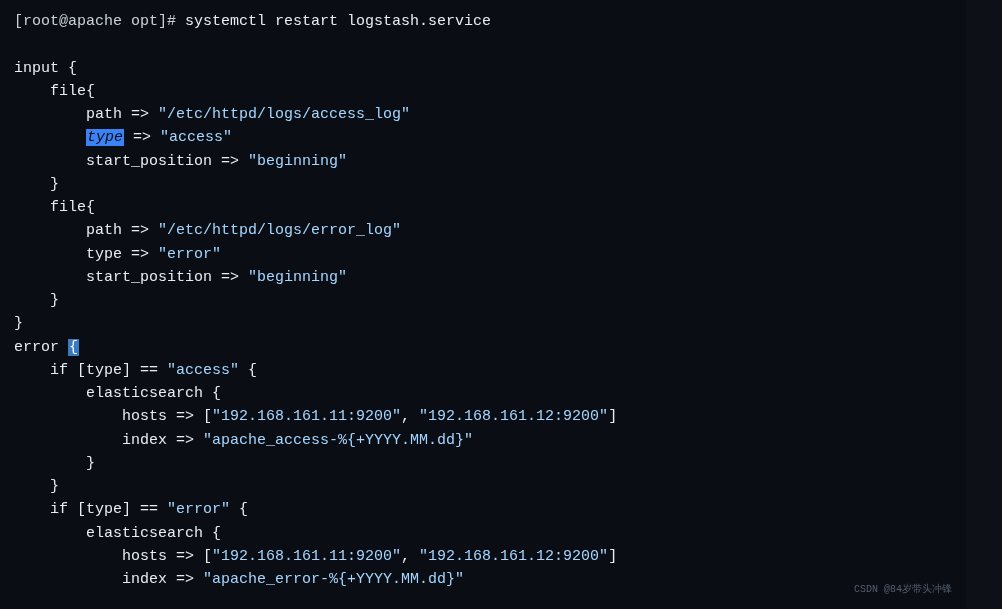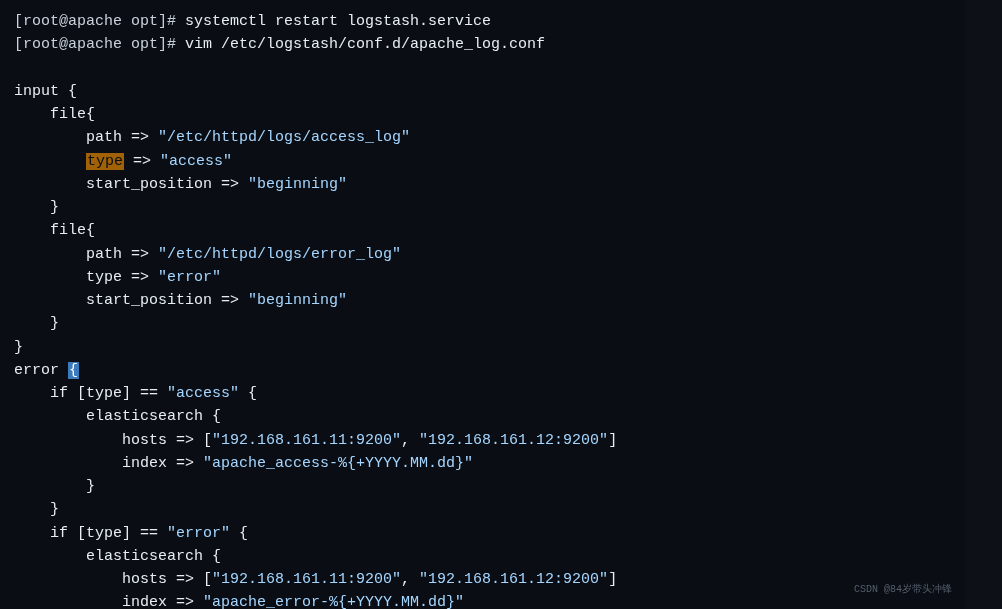--- a/index.html
+++ b/index.html
@@ -64,31 +64,30 @@
       font-family: 'Courier New', Courier, monospace;
     }
   </style>
 </head>
 <body>
 
 <div class="terminal">
 
   <span class="line"><span class="prompt">[root@apache opt]# </span><span class="cmd-text">systemctl restart logstash.service</span></span>
 
-  <span class="line"><span class="prompt">[root@apache opt]# </span><span class="cmd-text">vim /etc/logstash/conf.d/apache_log.conf</span></span>
 
   <span class="line"> </span>
 
   <span class="line"><span class="text-white">input </span><span class="text-white">{</span></span>
 
   <span class="line"><span class="text-white">    file{</span></span>
 
   <span class="line"><span class="text-white">        path =&gt; </span><span class="string">"/etc/httpd/logs/access_log"</span></span>
 
-  <span class="line"><span class="text-white">        </span><span style="background-color:#a16207; color:#0a0e14; padding:0 1px;">type</span><span class="text-white"> =&gt; </span><span class="string">"access"</span></span>
+  <span class="line"><span class="text-white">        </span><span style="background-color:#3b82f6; color:#0a0e14; padding:0 1px;font-style:italic;">type</span><span class="text-white"> =&gt; </span><span class="string">"access"</span></span>
 
   <span class="line"><span class="text-white">        start_position =&gt; </span><span class="string">"beginning"</span></span>
 
   <span class="line"><span class="text-white">    }</span></span>
 
   <span class="line"><span class="text-white">    file{</span></span>
 
   <span class="line"><span class="text-white">        path =&gt; </span><span class="string">"/etc/httpd/logs/error_log"</span></span>
 
   <span class="line"><span class="text-white">        type =&gt; </span><span class="string">"error"</span></span>

